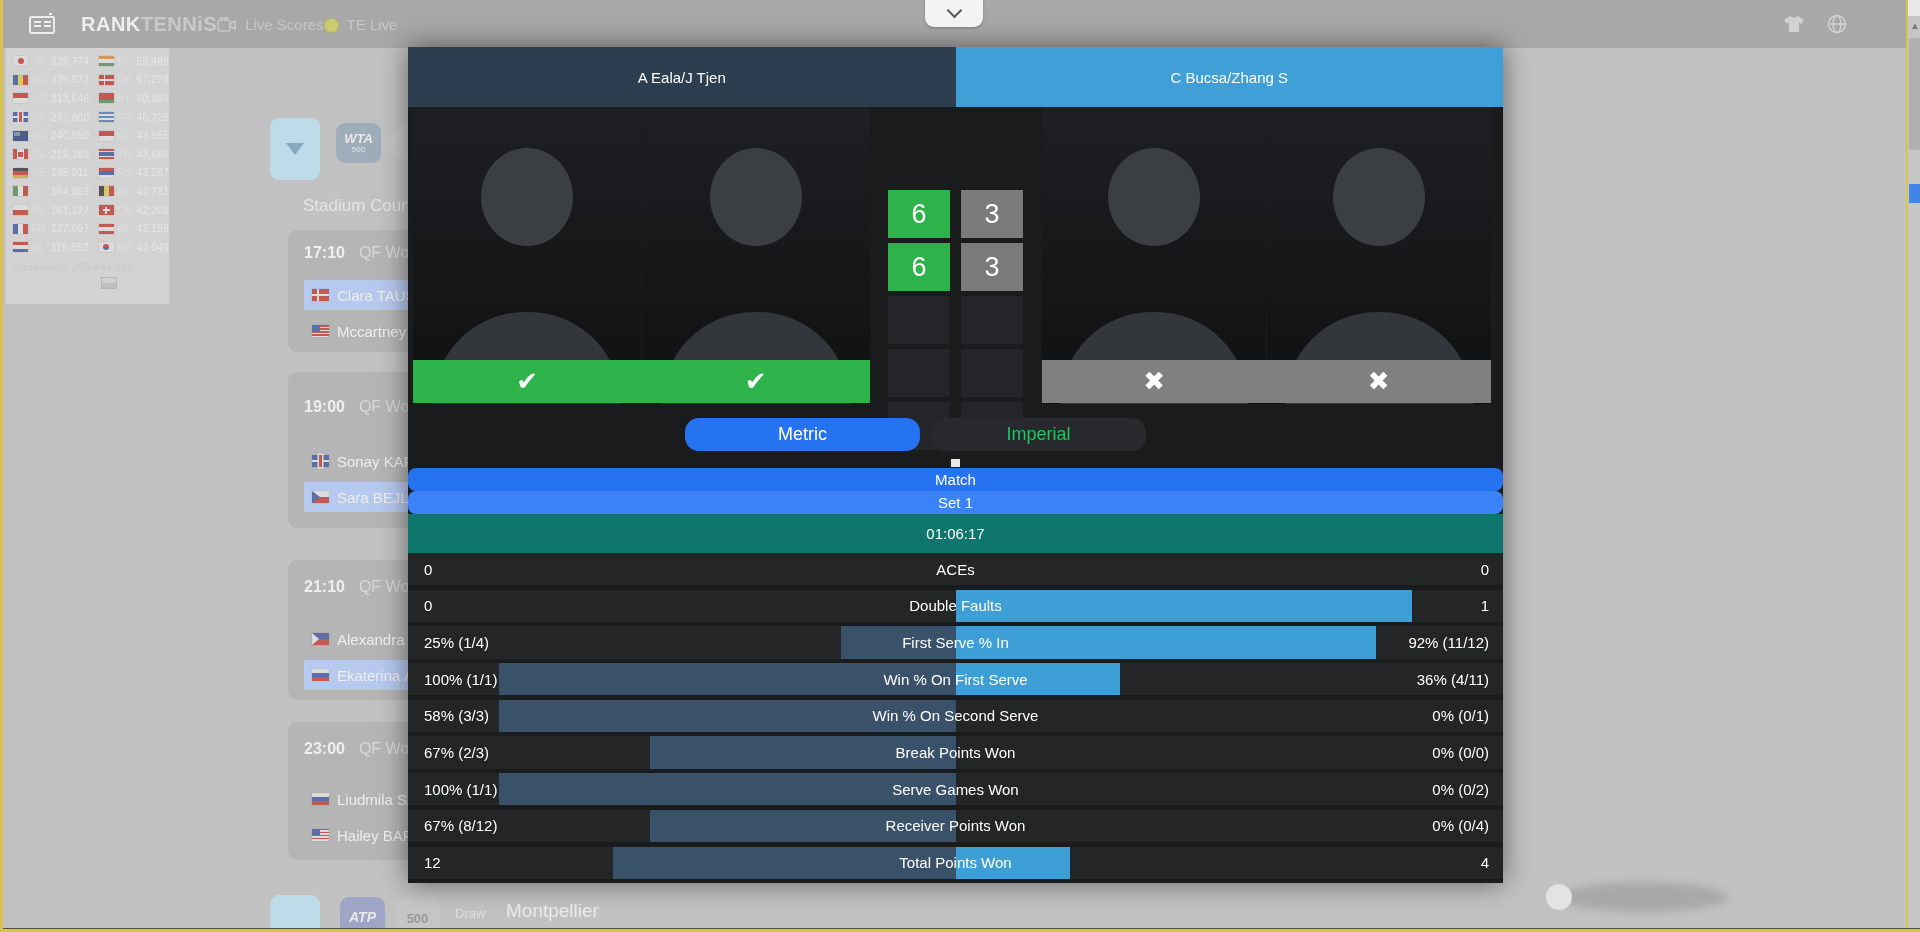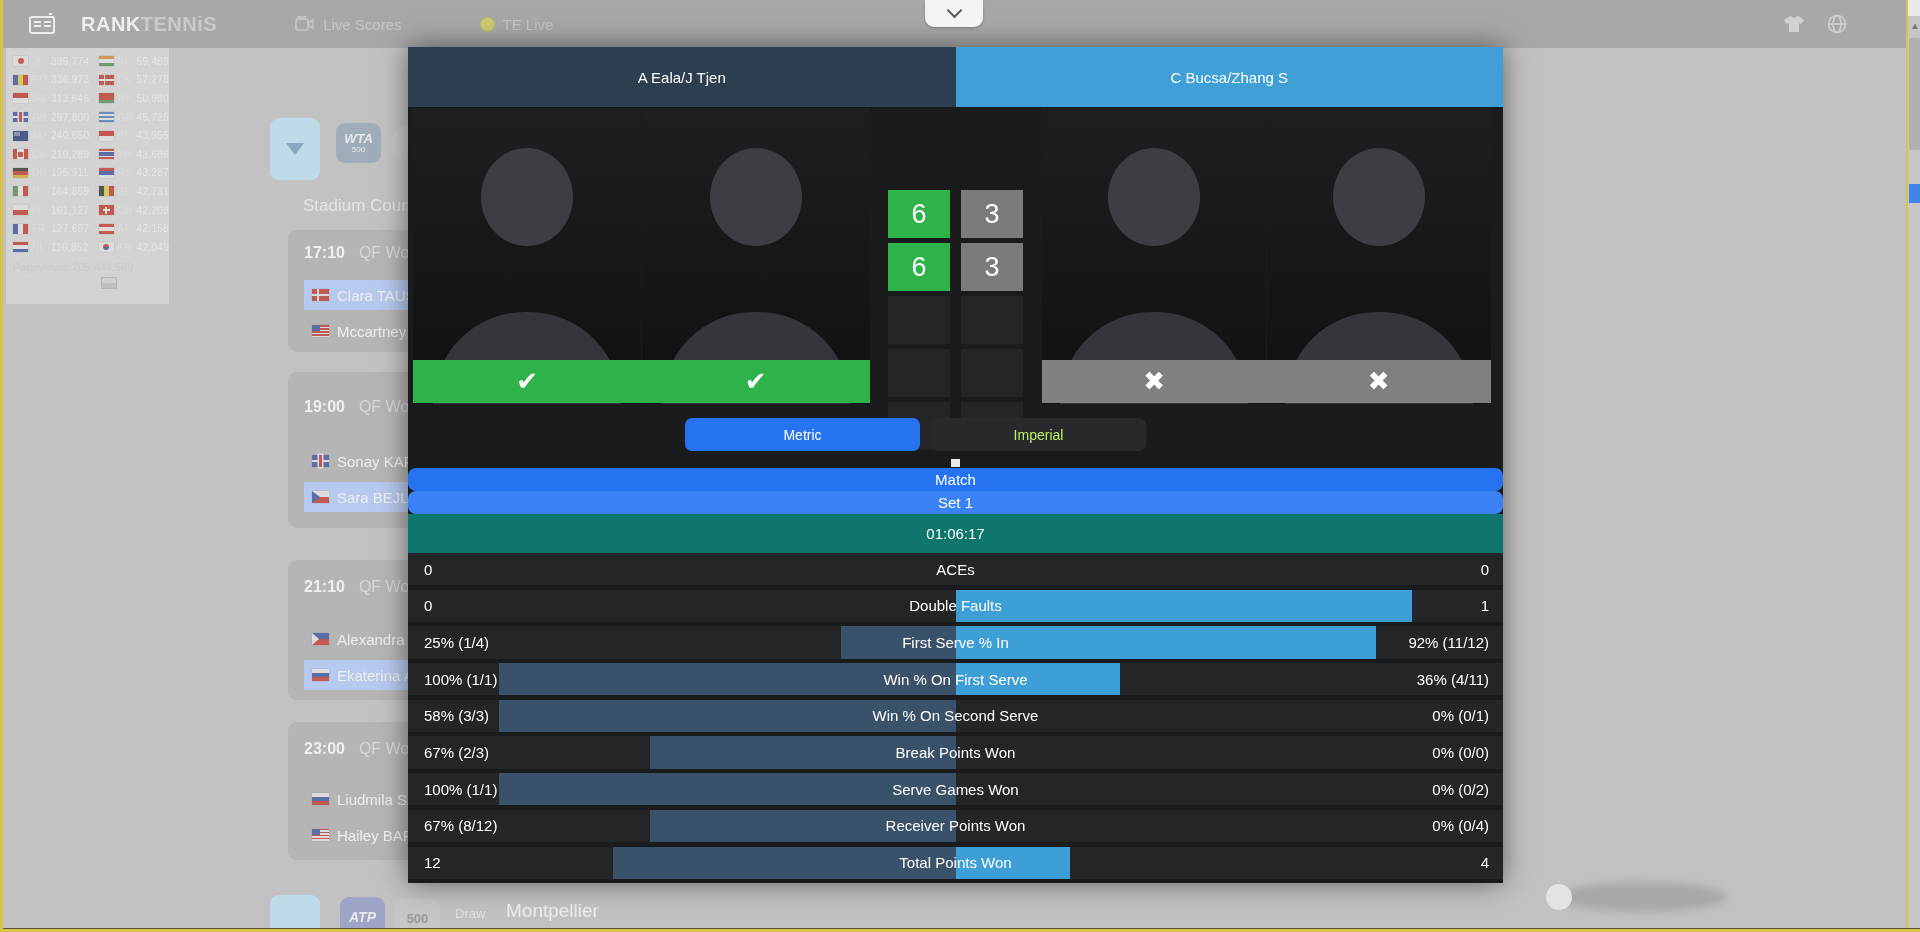--- a/index.html
+++ b/index.html
@@ -9,21 +9,21 @@
     background:#c2c2c2;
     font-family:"Liberation Sans","DejaVu Sans",sans-serif;
     border-left:3px solid #d9c34a;
   }
   
   .topbar{position:absolute;left:0;top:0;width:1920px;height:48px;background:#a8a8a8;display:flex;align-items:center;}
   .brand{display:flex;align-items:center;gap:24px;margin-left:26px;}
   .brand svg{display:block;}
   .brand-text{font-size:20px;font-weight:bold;letter-spacing:.5px;color:#ededed;}
   .brand-text .dim{color:#c9c9c9;}
-  .navitem{display:flex;align-items:center;gap:8px;margin-left:78px;color:#c6c6c6;font-size:15px;}
+  .navitem{display:flex;align-items:flex-end;gap:8px;color:#c6c6c6;font-size:15px;}
   .ball{width:15px;height:15px;border-radius:50%;background:#c9cc70;border:1px solid #b8bb5e;}
   .top-icons{position:absolute;right:76px;top:14px;display:flex;gap:22px;align-items:center;}
 
   
   .flagbox{position:absolute;left:3px;top:48px;width:163px;height:256px;background:#d3d3d3;overflow:hidden;padding-top:4px;}
   .frow{display:flex;align-items:center;height:18.6px;font-size:10px;color:#e6e6e6;white-space:nowrap;}
   .fcell{display:flex;align-items:center;gap:4px;}
   .fcell.left{width:97px;padding-left:7px;}
   .fcell .code{width:15px;color:#dcdcdc;}
   .fcell .val{letter-spacing:.3px;}
@@ -88,23 +88,23 @@
   .scol{position:absolute;top:83px;display:flex;flex-direction:column;gap:5px;}
   .scol.c1{left:480px;} .scol.c2{left:553px;}
   .sc{width:62px;height:48px;display:flex;align-items:center;justify-content:center;font-size:27px;background:#232528;}
   .sc.win{background:#2eb34a;} .sc.lose{background:#7b7b7b;}
   .status{position:absolute;top:253px;height:43px;display:flex;z-index:3;}
   .status.left{left:5px;width:457px;background:#2eb34a;}
   .status.right{left:634px;width:449px;background:#808080;}
   .status .mk{flex:1;display:flex;align-items:center;justify-content:center;font-size:26px;font-weight:bold;color:#fff;}
 
   .units{position:absolute;left:0;top:371px;width:1095px;height:33px;}
-  .ubtn{position:absolute;height:33px;border-radius:7px;display:flex;align-items:center;justify-content:center;font-size:14px;cursor:pointer;}
+  .ubtn{position:absolute;height:33px;border-radius:14px;display:flex;align-items:center;justify-content:center;font-size:18px;cursor:pointer;}
   .ubtn.metric{left:277px;width:235px;background:#2673f2;}
-  .ubtn.imperial{left:523px;width:215px;background:#27292c;color:#bef264;}
+  .ubtn.imperial{left:523px;width:215px;background:#27292c;color:#22c55e;}
 
   .vtabs{position:absolute;left:0;top:421px;width:1095px;height:46px;display:flex;flex-direction:column;}
   .vtab{flex:1;display:flex;align-items:center;justify-content:center;font-size:15px;cursor:pointer;background:#3b82f6;border-radius:8px;}
   .vtab.active{background:#2673f2;}
   .tick{position:absolute;left:543px;top:412px;width:9px;height:8px;background:#e8e8e8;}
 
   .timer{position:absolute;left:0;top:467px;width:1095px;height:39px;background:#0f766e;display:flex;align-items:center;justify-content:center;font-size:15px;}
 
   .stats{position:absolute;left:0;top:506px;width:1095px;height:330px;display:flex;flex-direction:column;gap:4.5px;}
   .stat-row{position:relative;height:32.2px;background:#232527;overflow:hidden;}

